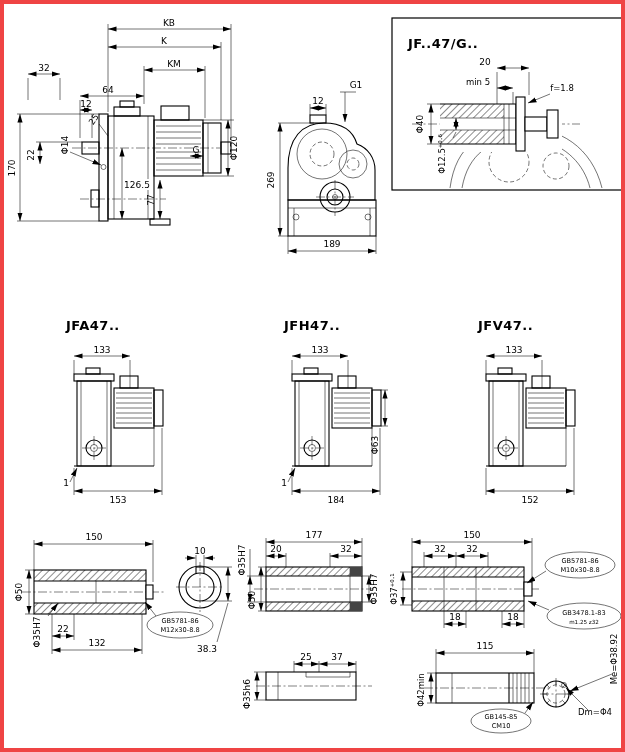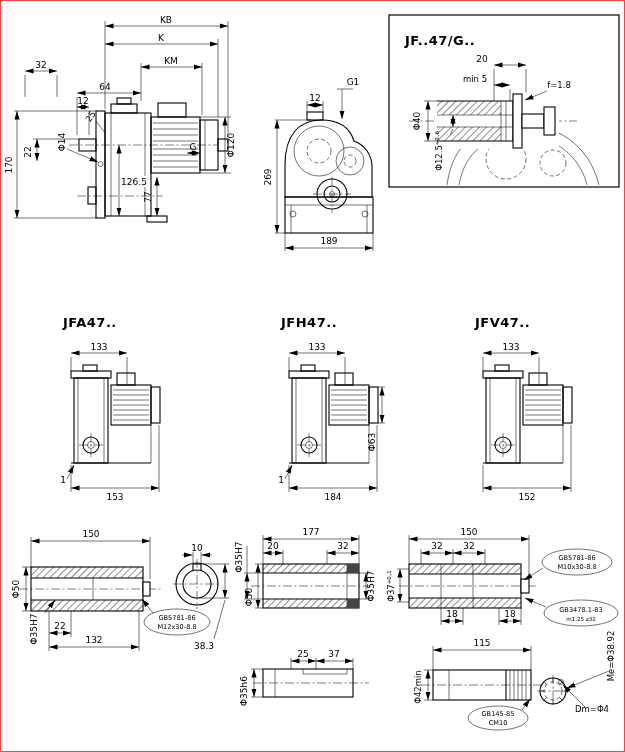--- a/index.html
+++ b/index.html
@@ -1,16 +1,16 @@
 <!DOCTYPE html>
 <html><head>
 <meta charset="utf-8">
 <style>
   html,body{margin:0;padding:0;background:#fff;}
-  .sheet{width:625px;height:752px;position:relative;background:#fff;border:1px solid #ef4444;box-sizing:border-box;font-family:"DejaVu Sans",sans-serif;overflow:hidden;}
+  .sheet{width:625px;height:752px;position:relative;background:#fff;border:4px solid #ef4444;box-sizing:border-box;font-family:"DejaVu Sans",sans-serif;overflow:hidden;}
   svg{display:block;}
   .ln{stroke:#000;stroke-width:1.1;fill:none}
   .lnf{stroke:#000;stroke-width:1.1;fill:#fff}
   .tn{stroke:#000;stroke-width:0.55;fill:none}
   .dim{stroke:#000;stroke-width:0.55;fill:none}
   .cl{stroke:#000;stroke-width:0.5;fill:none;stroke-dasharray:9 2.5 2 2.5}
   .dshc{stroke:#000;stroke-width:0.55;fill:none;stroke-dasharray:4 2.5}
   text{fill:#000;font-family:"DejaVu Sans",sans-serif}
   .dm{font-size:9px;text-anchor:middle}
   .dmm{font-size:8.5px;text-anchor:middle}

